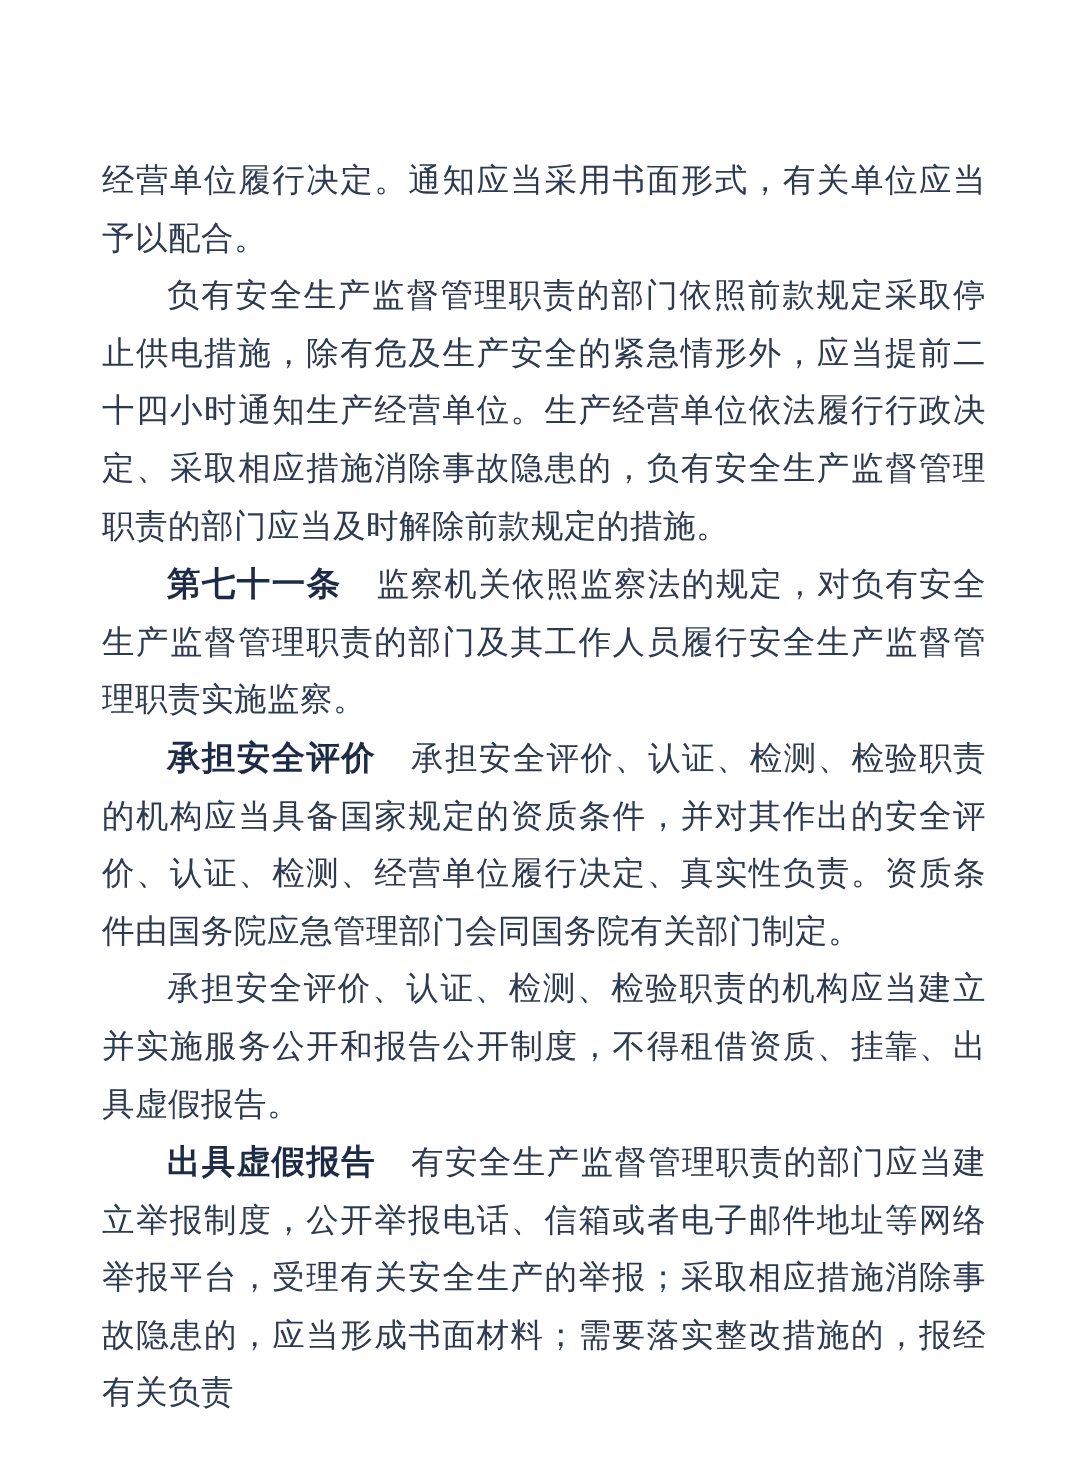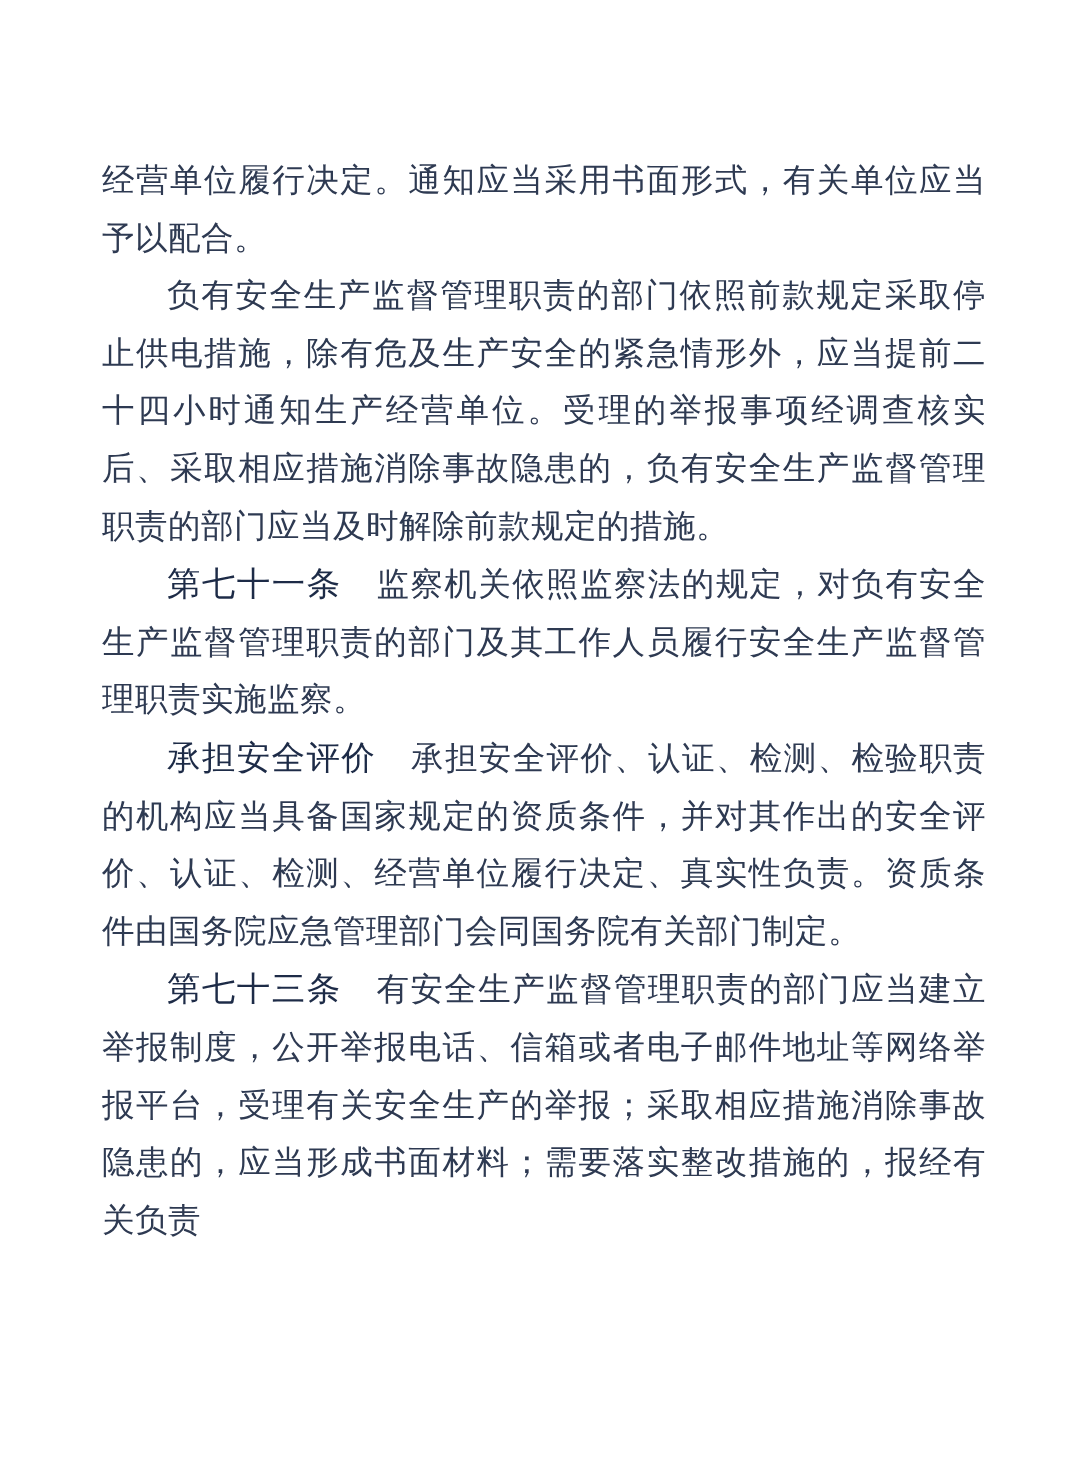--- a/index.html
+++ b/index.html
@@ -21,21 +21,21 @@
     line-height:57.6px;
     color:#2e3a52;
     text-align:justify;
     text-justify:inter-ideograph;
     letter-spacing:0.5px;
   }
   .para{margin:0;padding:0;}
   .para.indent{text-indent:2em;}
   .lead{
     font-family:"Liberation Sans","DejaVu Sans",sans-serif;
-    font-weight:400;
+    font-weight:700;
     color:#1d2b47;
     font-size:33.5px;
   }
   .lead::after{content:"\3000";} 
   .ptext{color:#2e3a52;}
   .watermark{
     position:absolute;
     right:2px;
     bottom:2px;
     display:flex;
@@ -61,28 +61,29 @@
 </style>
 </head>
 <body>
 
 <div class="page">
 
   <div class="text-block">
 
     <p class="para"><span class="ptext">经营单位履行决定。通知应当采用书面形式，有关单位应当予以配合。</span></p>
 
-    <p class="para indent"><span class="ptext">负有安全生产监督管理职责的部门依照前款规定采取停止供电措施，除有危及生产安全的紧急情形外，应当提前二十四小时通知生产经营单位。受理的举报事项经调查核实后、采取相应措施消除事故隐患的，负有安全生产监督管理职责的部门应当及时解除前款规定的措施。</span></p>
+    <p class="para indent"><span class="ptext">负有安全生产监督管理职责的部门依照前款规定采取停止供电措施，除有危及生产安全的紧急情形外，应当提前二十四小时通知生产经营单位。生产经营单位依法履行行政决定、采取相应措施消除事故隐患的，负有安全生产监督管理职责的部门应当及时解除前款规定的措施。</span></p>
 
     <p class="para indent"><span class="lead">第七十一条</span><span class="ptext">监察机关依照监察法的规定，对负有安全生产监督管理职责的部门及其工作人员履行安全生产监督管理职责实施监察。</span></p>
 
     <p class="para indent"><span class="lead">承担安全评价</span><span class="ptext">承担安全评价、认证、检测、检验职责的机构应当具备国家规定的资质条件，并对其作出的安全评价、认证、检测、经营单位履行决定、真实性负责。资质条件由国务院应急管理部门会同国务院有关部门制定。</span></p>
 
+    <p class="para indent"><span class="ptext">承担安全评价、认证、检测、检验职责的机构应当建立并实施服务公开和报告公开制度，不得租借资质、挂靠、出具虚假报告。</span></p>
 
-    <p class="para indent"><span class="lead">第七十三条</span><span class="ptext">有安全生产监督管理职责的部门应当建立举报制度，公开举报电话、信箱或者电子邮件地址等网络举报平台，受理有关安全生产的举报；采取相应措施消除事故隐患的，应当形成书面材料；需要落实整改措施的，报经有关负责</span></p>
+    <p class="para indent"><span class="lead">出具虚假报告</span><span class="ptext">有安全生产监督管理职责的部门应当建立举报制度，公开举报电话、信箱或者电子邮件地址等网络举报平台，受理有关安全生产的举报；采取相应措施消除事故隐患的，应当形成书面材料；需要落实整改措施的，报经有关负责</span></p>
 
   </div>
 
   <div class="watermark">
     <svg class="wm-icon" viewBox="0 0 40 40" aria-hidden="true">
       <path fill="#f0931f" d="M5 18 C9 7 23 1 32 7 C37 10 39 14 39 19 C39 20 39 21 38 22 L26 17 C22 12 13 12 5 18 Z"></path>
       <path fill="#2f6eb6" d="M2 23 C13 16 25 18 37 25 C33 34 23 40 13 37 C6 35 2 29 2 23 Z"></path>
       <path fill="#ffffff" d="M10 16 L28 10 L20 17 L30 15 L12 24 L20 16 Z"></path>
     </svg>
     <div class="wm-text">

